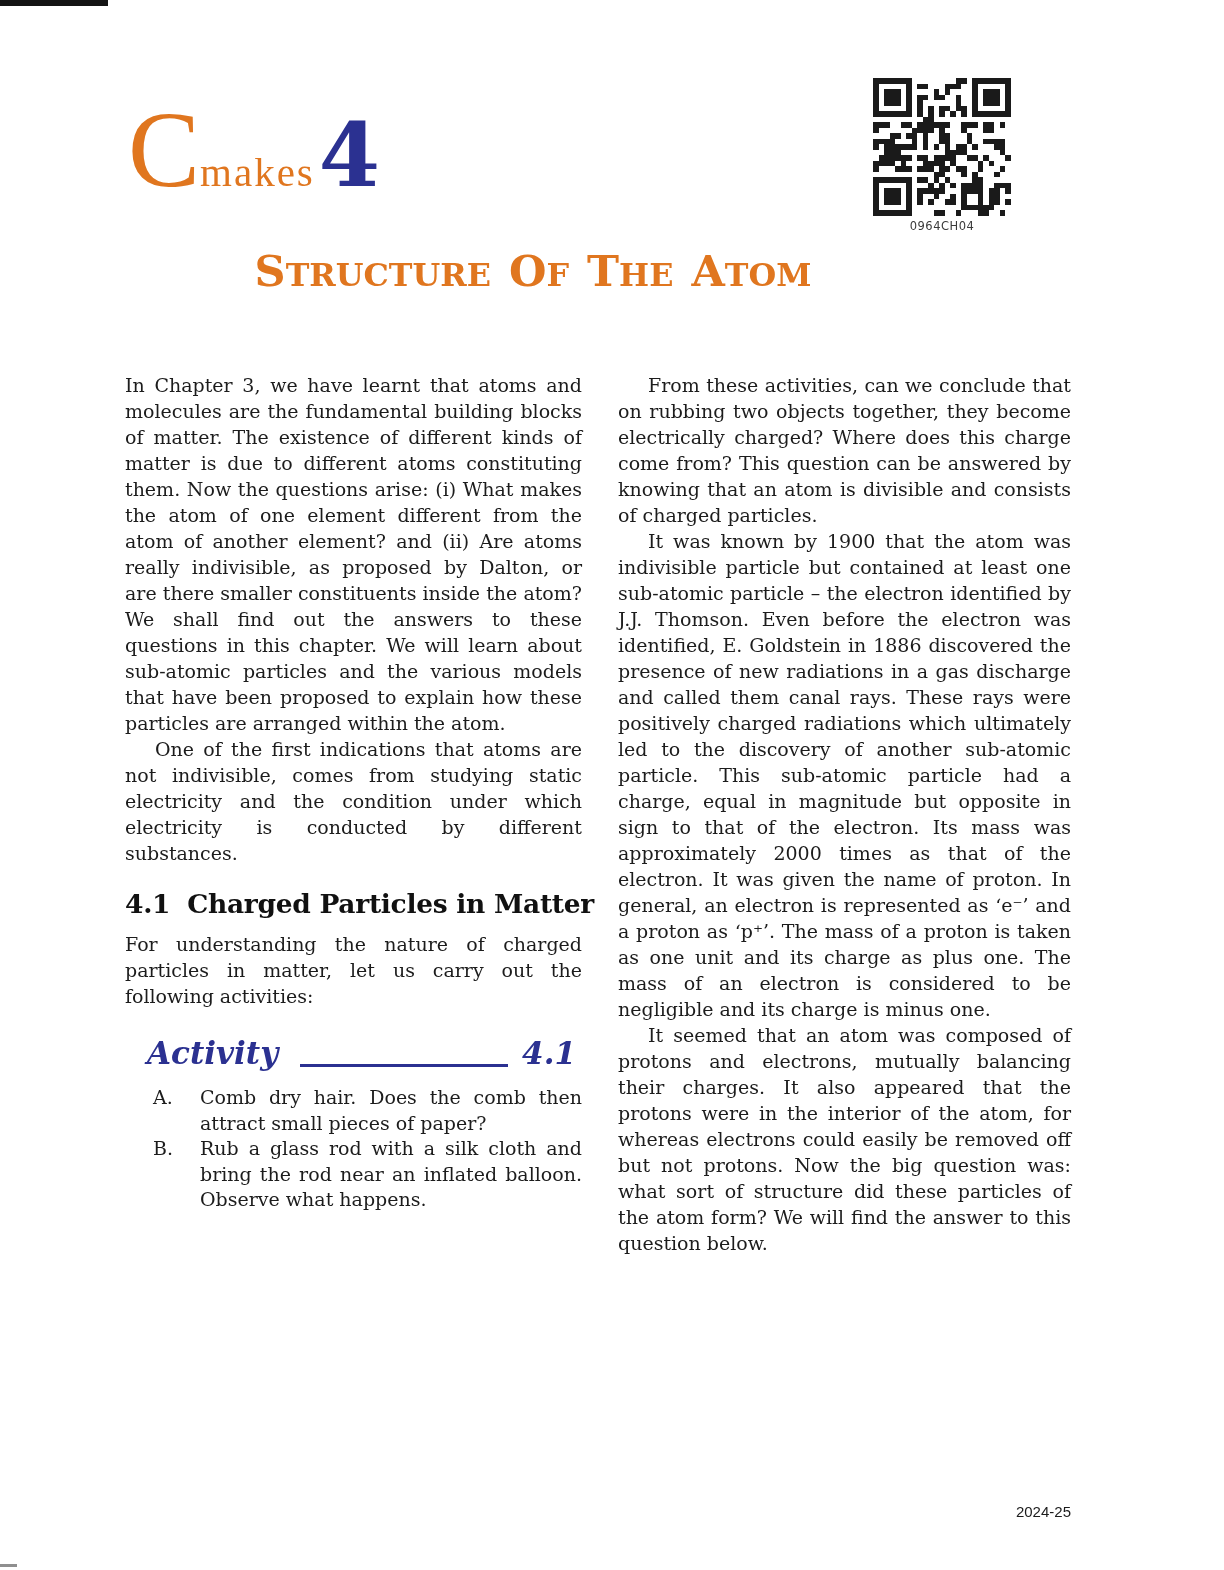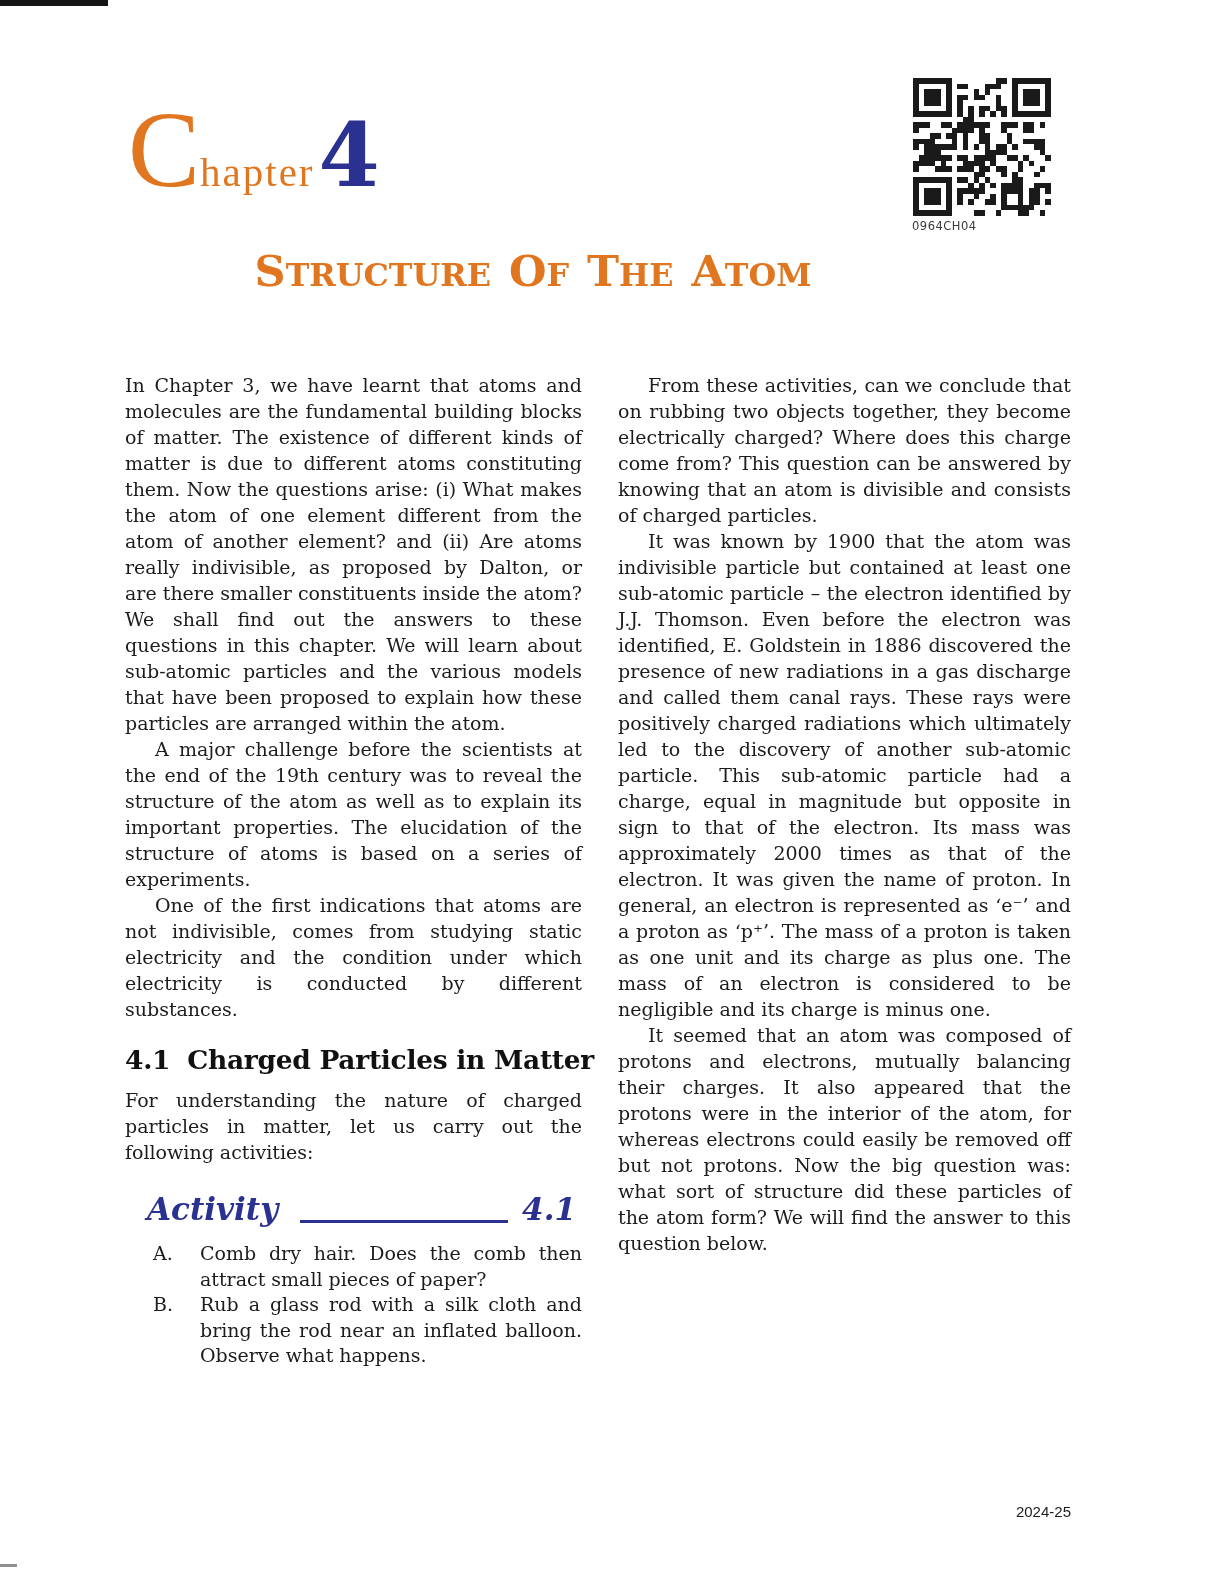--- a/index.html
+++ b/index.html
@@ -25,21 +25,21 @@
   }
   .chapter-initial{font-size:108px;line-height:1;}
   .chapter-rest{font-size:41px;letter-spacing:2px;}
   .chapter-number{
     font-size:88px;font-weight:bold;color:#2B3191;
     margin-left:4px;line-height:1;
     font-family:"DejaVu Serif", serif;
   }
 
   
-  .qr-block{position:absolute;left:912px;top:76px;width:140px;}
+  .qr-block{position:absolute;left:872px;top:76px;width:140px;text-align:center;}
   .qr-svg{width:138px;height:142px;display:block;margin:0 auto;}
   .qr-label{
     font-family:"DejaVu Sans", sans-serif;
     font-size:11.5px;color:#3a3a3a;margin-top:1px;letter-spacing:0.5px;
   }
 
   
   .main-title{
     position:absolute;top:248px;left:0;right:158px;
     margin:0;text-align:center;
@@ -110,21 +110,21 @@
 </style>
 </head>
 <body>
 
 <div class="page">
 
   <div class="top-mark"></div>
 
   <div class="chapter-block">
     <span class="chapter-initial">C</span>
-      <span class="chapter-rest">hapter</span>
+      <span class="chapter-rest">makes</span>
       <span class="chapter-number">4</span>
   </div>
 
   <div class="qr-block">
     <svg class="qr-svg" id="qr-svg" viewBox="0 0 25 25" shape-rendering="crispEdges">
         <rect x="15" y="0" width="1" height="1" fill="#1a1a1a"></rect>
         <rect x="16" y="0" width="1" height="1" fill="#1a1a1a"></rect>
         <rect x="8" y="1" width="1" height="1" fill="#1a1a1a"></rect>
         <rect x="9" y="1" width="1" height="1" fill="#1a1a1a"></rect>
         <rect x="13" y="1" width="1" height="1" fill="#1a1a1a"></rect>
@@ -338,21 +338,20 @@
   </div>
 
   <h1 class="main-title" id="main-title"><span class="tw"><span>S</span><span class="sc">TRUCTURE</span></span><span class="tw"><span>O</span><span class="sc">F</span></span><span class="tw"><span>T</span><span class="sc">HE</span></span><span class="tw"><span>A</span><span class="sc">TOM</span></span></h1>
 
   <main class="columns">
 
     <section class="col col-left">
       <div class="paragraphs">
 
       <p class="body-paragraph">In Chapter 3, we have learnt that atoms and molecules are the fundamental building blocks of matter. The existence of different kinds of matter is due to different atoms constituting them. Now the questions arise: (i) What makes the atom of one element different from the atom of another element? and (ii) Are atoms really indivisible, as proposed by Dalton, or are there smaller constituents inside the atom? We shall find out the answers to these questions in this chapter. We will learn about sub-atomic particles and the various models that have been proposed to explain how these particles are arranged within the atom.</p>
-          <p class="body-paragraph">A major challenge before the scientists at the end of the 19th century was to reveal the structure of the atom as well as to explain its important properties. The elucidation of the structure of atoms is based on a series of experiments.</p>
           <p class="body-paragraph">One of the first indications that atoms are not indivisible, comes from studying static electricity and the condition under which electricity is conducted by different substances.</p>
         </div>
 
       <h2 class="section-heading">
         <span class="sec-num">4.1</span><span>Charged Particles in Matter</span>
       </h2>
 
       <p class="intro">For understanding the nature of charged particles in matter, let us carry out the following activities:</p>
 
       <div class="activity-head">

